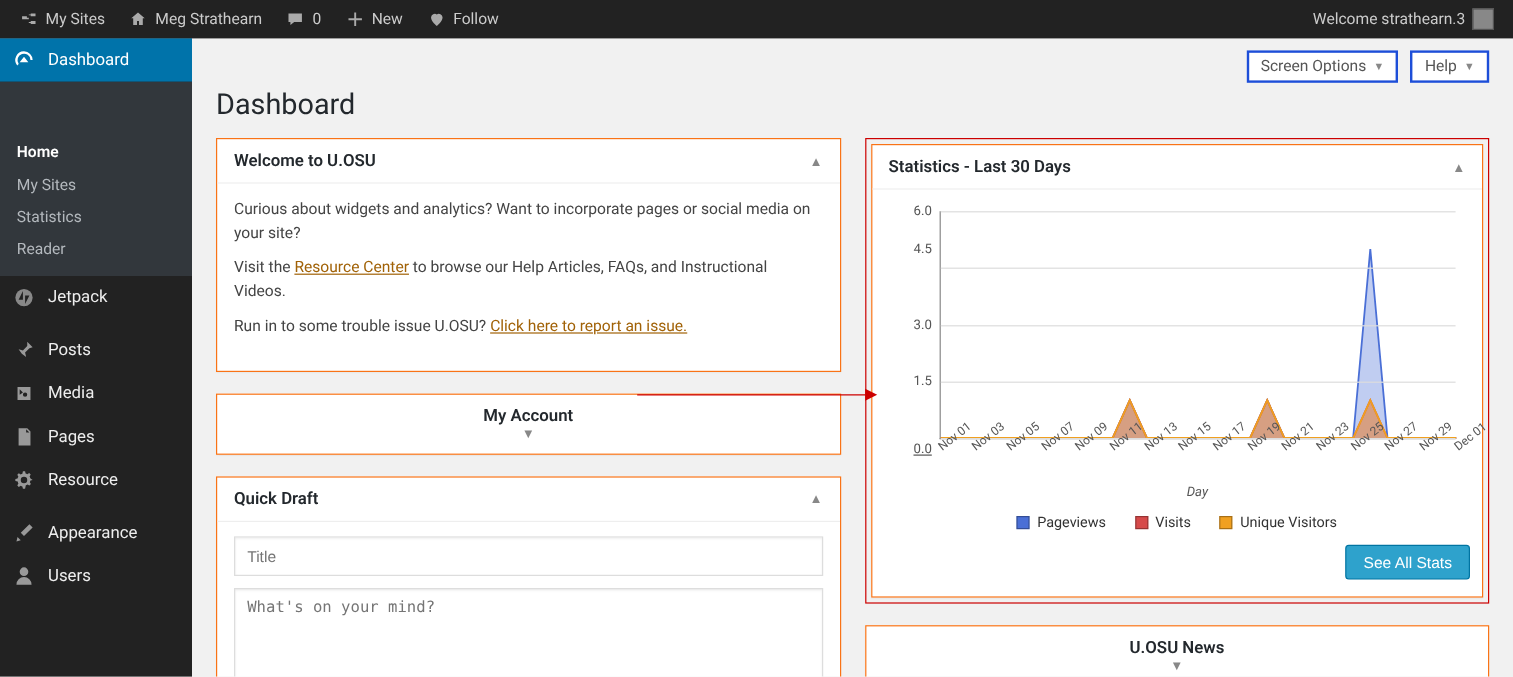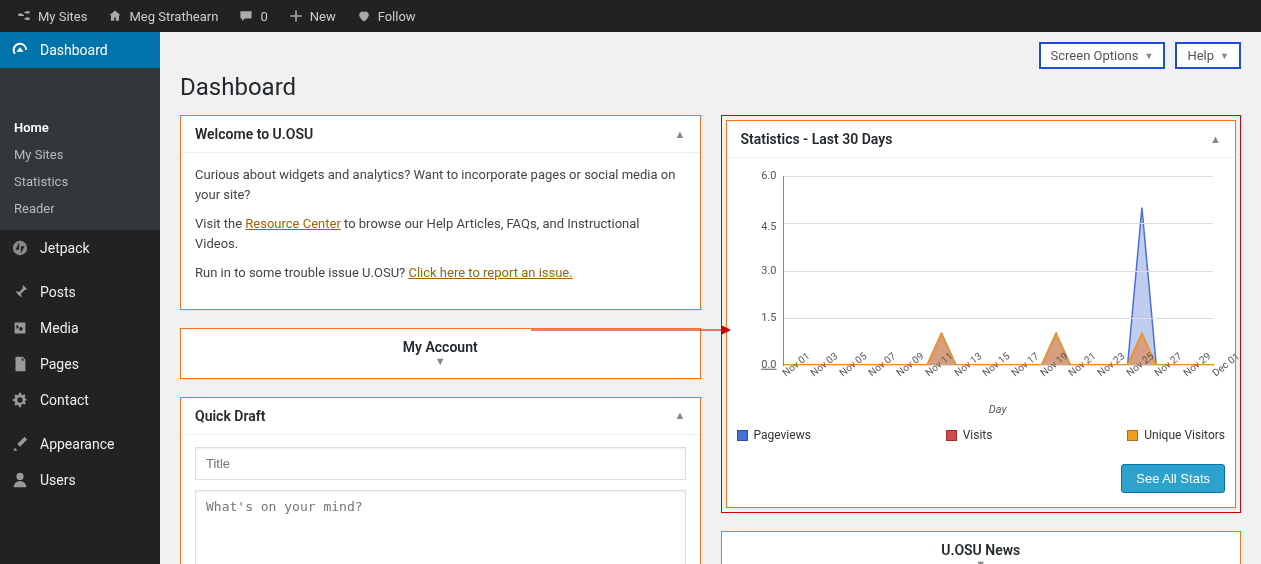--- a/index.html
+++ b/index.html
@@ -87,37 +87,37 @@
 .postbox .body p { margin-bottom: 10px; }
 .postbox a.link { color:#a16207; text-decoration: underline; cursor:pointer; }
 
 .qd input[type=text], .qd textarea {
   width:100%; border:1px solid #ddd; padding:8px 10px; font-size:13px; color:#333;
   box-shadow: inset 0 1px 2px rgba(0,0,0,.07);
 }
 .qd textarea { height:80px; resize:none; margin-top:10px; }
 
 .statsbox .body { padding: 8px 10px 14px; }
-.statbtn { text-align: right; margin-top: 20px; }
+.statbtn { text-align: right; margin-top: 10px; }
 .statbtn button {
   background:#2ea2cc; border:1px solid #0074a2; color:#fff; padding:6px 14px;
   font-size:13px; border-radius:3px; cursor:pointer;
 }
 
 
 .chart { position:relative; height: 240px; padding: 10px 12px 0 46px; }
 .yaxis { position:absolute; left:0; top:10px; bottom:36px; width:46px; }
 .yaxis .ytick { position:absolute; right:6px; font-size:11px; color:#555; transform:translateY(-50%); }
 .plot { position:relative; height: 190px; border-left:1px solid #888; border-bottom:1px solid #888; }
 .plot .grid { position:absolute; left:0; right:0; height:0; border-top:1px solid #ddd; }
 .plot svg { position:absolute; inset:0; width:100%; height:100%; overflow:visible; }
 .xaxis { position:relative; height:32px; }
 .xaxis .xtick { position:absolute; top:2px; font-size:10px; color:#555; transform: rotate(-38deg); transform-origin: top left; white-space:nowrap; }
 .axlabel { text-align:center; font-size:11px; color:#555; font-style:italic; margin-top:4px; }
-.legend { display:flex; justify-content:space-between; gap:24px; margin-top:20px; font-size:12px; color:#333; }
+.legend { display:flex; justify-content:center; gap:24px; margin-top:20px; font-size:12px; color:#333; }
 .legend .litm { display:flex; align-items:center; gap:6px; }
 .legend .sw { width:11px; height:11px; border:1px solid rgba(0,0,0,.3); }
 
 </style>
 </head>
 <body>
 
 <div class="adminbar">
   <div class="left">
     <div class="item">
@@ -152,20 +152,26 @@
         </span>
       <span>New</span>
     </div>
     <div class="item">
       <span class="icon">
           <svg viewBox="0 0 20 20" width="16" height="16">
             <path d="M10 17s-6-4.2-6-9a4 4 0 0 1 6-3 4 4 0 0 1 6 3c0 4.8-6 9-6 9z"></path>
           </svg>
         </span>
       <span>Follow</span>
+    </div>
+  </div>
+  <div class="right">
+    <div class="item">
+      <span>Welcome strathearn.3</span>
+      <span class="avatar-square"></span>
     </div>
   </div>
 </div>
 
 <div class="wrap">
 
   <nav class="sidebar">
     <div class="mi active">
       <span class="ic">
           <svg viewBox="0 0 20 20" width="18" height="18" fill="currentColor">
@@ -213,21 +219,21 @@
           </svg>
         </span>
       <span>Pages</span>
     </div>
     <div class="mi">
       <span class="ic">
           <svg viewBox="0 0 20 20" width="18" height="18" fill="currentColor">
             <path d="M10 7a3 3 0 1 0 0 6 3 3 0 0 0 0-6zm8 3l-2 .5a6 6 0 0 1-.6 1.5l1 1.8-1.4 1.4-1.8-1a6 6 0 0 1-1.5.6L11 18H9l-.5-2a6 6 0 0 1-1.5-.6l-1.8 1L3.8 15l1-1.8A6 6 0 0 1 4.2 11.5L2 11V9l2-.5A6 6 0 0 1 4.8 7l-1-1.8L5.2 3.8l1.8 1A6 6 0 0 1 8.5 4.2L9 2h2l.5 2a6 6 0 0 1 1.5.6l1.8-1L16.2 5l-1 1.8a6 6 0 0 1 .6 1.5z"></path>
           </svg>
         </span>
-      <span>Contact</span>
+      <span>Resource</span>
     </div>
     <div style="height:8px"></div>
     <div class="mi">
       <span class="ic">
           <svg viewBox="0 0 20 20" width="18" height="18" fill="currentColor">
             <path d="M15 2l3 3-8 8-3-3zM4 14l3 3-4 1z"></path>
           </svg>
         </span>
       <span>Appearance</span>
     </div>
@@ -302,24 +308,24 @@
         </div>
         <div class="redbox">
           <div class="postbox statsbox" style="margin-bottom:0">
             <div class="hd">
               <h2>Statistics - Last 30 Days</h2>
               <span class="toggle">▲</span>
             </div>
             <div class="body">
               <div class="chart">
                 <div class="yaxis" id="yaxis">
-                    <div class="ytick" style="top: 189px; text-decoration: underline;">0.0</div>
+                    <div class="ytick" style="top: 199px; text-decoration: underline;">0.0</div>
                     <div class="ytick" style="top: 141.75px;">1.5</div>
                     <div class="ytick" style="top: 94.5px;">3.0</div>
-                    <div class="ytick" style="top: 51px;">4.5</div>
+                    <div class="ytick" style="top: 32px;">4.5</div>
                     <div class="ytick" style="top: 0px;">6.0</div>
                   </div>
                 <div class="plot" id="plot">
                   <svg id="plotsvg" preserveAspectRatio="none" viewBox="0 0 430 189">
                       <path d="M 0 189 L 14.333333333333334 189 L 28.666666666666668 189 L 43 189 L 57.333333333333336 189 L 71.66666666666666 189 L 86 189 L 100.33333333333333 189 L 114.66666666666667 189 L 129 189 L 143.33333333333331 189 L 157.66666666666666 157.5 L 172 189 L 186.33333333333334 189 L 200.66666666666666 189 L 215 189 L 229.33333333333334 189 L 243.66666666666666 189 L 258 189 L 272.3333333333333 157.5 L 286.66666666666663 189 L 301 189 L 315.3333333333333 189 L 329.6666666666667 189 L 344 189 L 358.33333333333337 31.5 L 372.6666666666667 189 L 387 189 L 401.3333333333333 189 L 415.6666666666667 189 L 430 189 L 430 189 L 0 189 Z" fill="#4a6fd6" fill-opacity="0.35" stroke="none"></path>
                       <path d="M 0 189 L 14.333333333333334 189 L 28.666666666666668 189 L 43 189 L 57.333333333333336 189 L 71.66666666666666 189 L 86 189 L 100.33333333333333 189 L 114.66666666666667 189 L 129 189 L 143.33333333333331 189 L 157.66666666666666 157.5 L 172 189 L 186.33333333333334 189 L 200.66666666666666 189 L 215 189 L 229.33333333333334 189 L 243.66666666666666 189 L 258 189 L 272.3333333333333 157.5 L 286.66666666666663 189 L 301 189 L 315.3333333333333 189 L 329.6666666666667 189 L 344 189 L 358.33333333333337 31.5 L 372.6666666666667 189 L 387 189 L 401.3333333333333 189 L 415.6666666666667 189 L 430 189" fill="none" stroke="#4a6fd6" stroke-width="1.5"></path>
                       <path d="M 0 189 L 14.333333333333334 189 L 28.666666666666668 189 L 43 189 L 57.333333333333336 189 L 71.66666666666666 189 L 86 189 L 100.33333333333333 189 L 114.66666666666667 189 L 129 189 L 143.33333333333331 189 L 157.66666666666666 157.5 L 172 189 L 186.33333333333334 189 L 200.66666666666666 189 L 215 189 L 229.33333333333334 189 L 243.66666666666666 189 L 258 189 L 272.3333333333333 157.5 L 286.66666666666663 189 L 301 189 L 315.3333333333333 189 L 329.6666666666667 189 L 344 189 L 358.33333333333337 157.5 L 372.6666666666667 189 L 387 189 L 401.3333333333333 189 L 415.6666666666667 189 L 430 189 L 430 189 L 0 189 Z" fill="#d64a4a" fill-opacity="0.35" stroke="none"></path>
                       <path d="M 0 189 L 14.333333333333334 189 L 28.666666666666668 189 L 43 189 L 57.333333333333336 189 L 71.66666666666666 189 L 86 189 L 100.33333333333333 189 L 114.66666666666667 189 L 129 189 L 143.33333333333331 189 L 157.66666666666666 157.5 L 172 189 L 186.33333333333334 189 L 200.66666666666666 189 L 215 189 L 229.33333333333334 189 L 243.66666666666666 189 L 258 189 L 272.3333333333333 157.5 L 286.66666666666663 189 L 301 189 L 315.3333333333333 189 L 329.6666666666667 189 L 344 189 L 358.33333333333337 157.5 L 372.6666666666667 189 L 387 189 L 401.3333333333333 189 L 415.6666666666667 189 L 430 189" fill="none" stroke="#d64a4a" stroke-width="1.5"></path>
                       <path d="M 0 189 L 14.333333333333334 189 L 28.666666666666668 189 L 43 189 L 57.333333333333336 189 L 71.66666666666666 189 L 86 189 L 100.33333333333333 189 L 114.66666666666667 189 L 129 189 L 143.33333333333331 189 L 157.66666666666666 157.5 L 172 189 L 186.33333333333334 189 L 200.66666666666666 189 L 215 189 L 229.33333333333334 189 L 243.66666666666666 189 L 258 189 L 272.3333333333333 157.5 L 286.66666666666663 189 L 301 189 L 315.3333333333333 189 L 329.6666666666667 189 L 344 189 L 358.33333333333337 157.5 L 372.6666666666667 189 L 387 189 L 401.3333333333333 189 L 415.6666666666667 189 L 430 189 L 430 189 L 0 189 Z" fill="#f0a020" fill-opacity="0.35" stroke="none"></path>
                       <path d="M 0 189 L 14.333333333333334 189 L 28.666666666666668 189 L 43 189 L 57.333333333333336 189 L 71.66666666666666 189 L 86 189 L 100.33333333333333 189 L 114.66666666666667 189 L 129 189 L 143.33333333333331 189 L 157.66666666666666 157.5 L 172 189 L 186.33333333333334 189 L 200.66666666666666 189 L 215 189 L 229.33333333333334 189 L 243.66666666666666 189 L 258 189 L 272.3333333333333 157.5 L 286.66666666666663 189 L 301 189 L 315.3333333333333 189 L 329.6666666666667 189 L 344 189 L 358.33333333333337 157.5 L 372.6666666666667 189 L 387 189 L 401.3333333333333 189 L 415.6666666666667 189 L 430 189" fill="none" stroke="#f0a020" stroke-width="1.5"></path>

